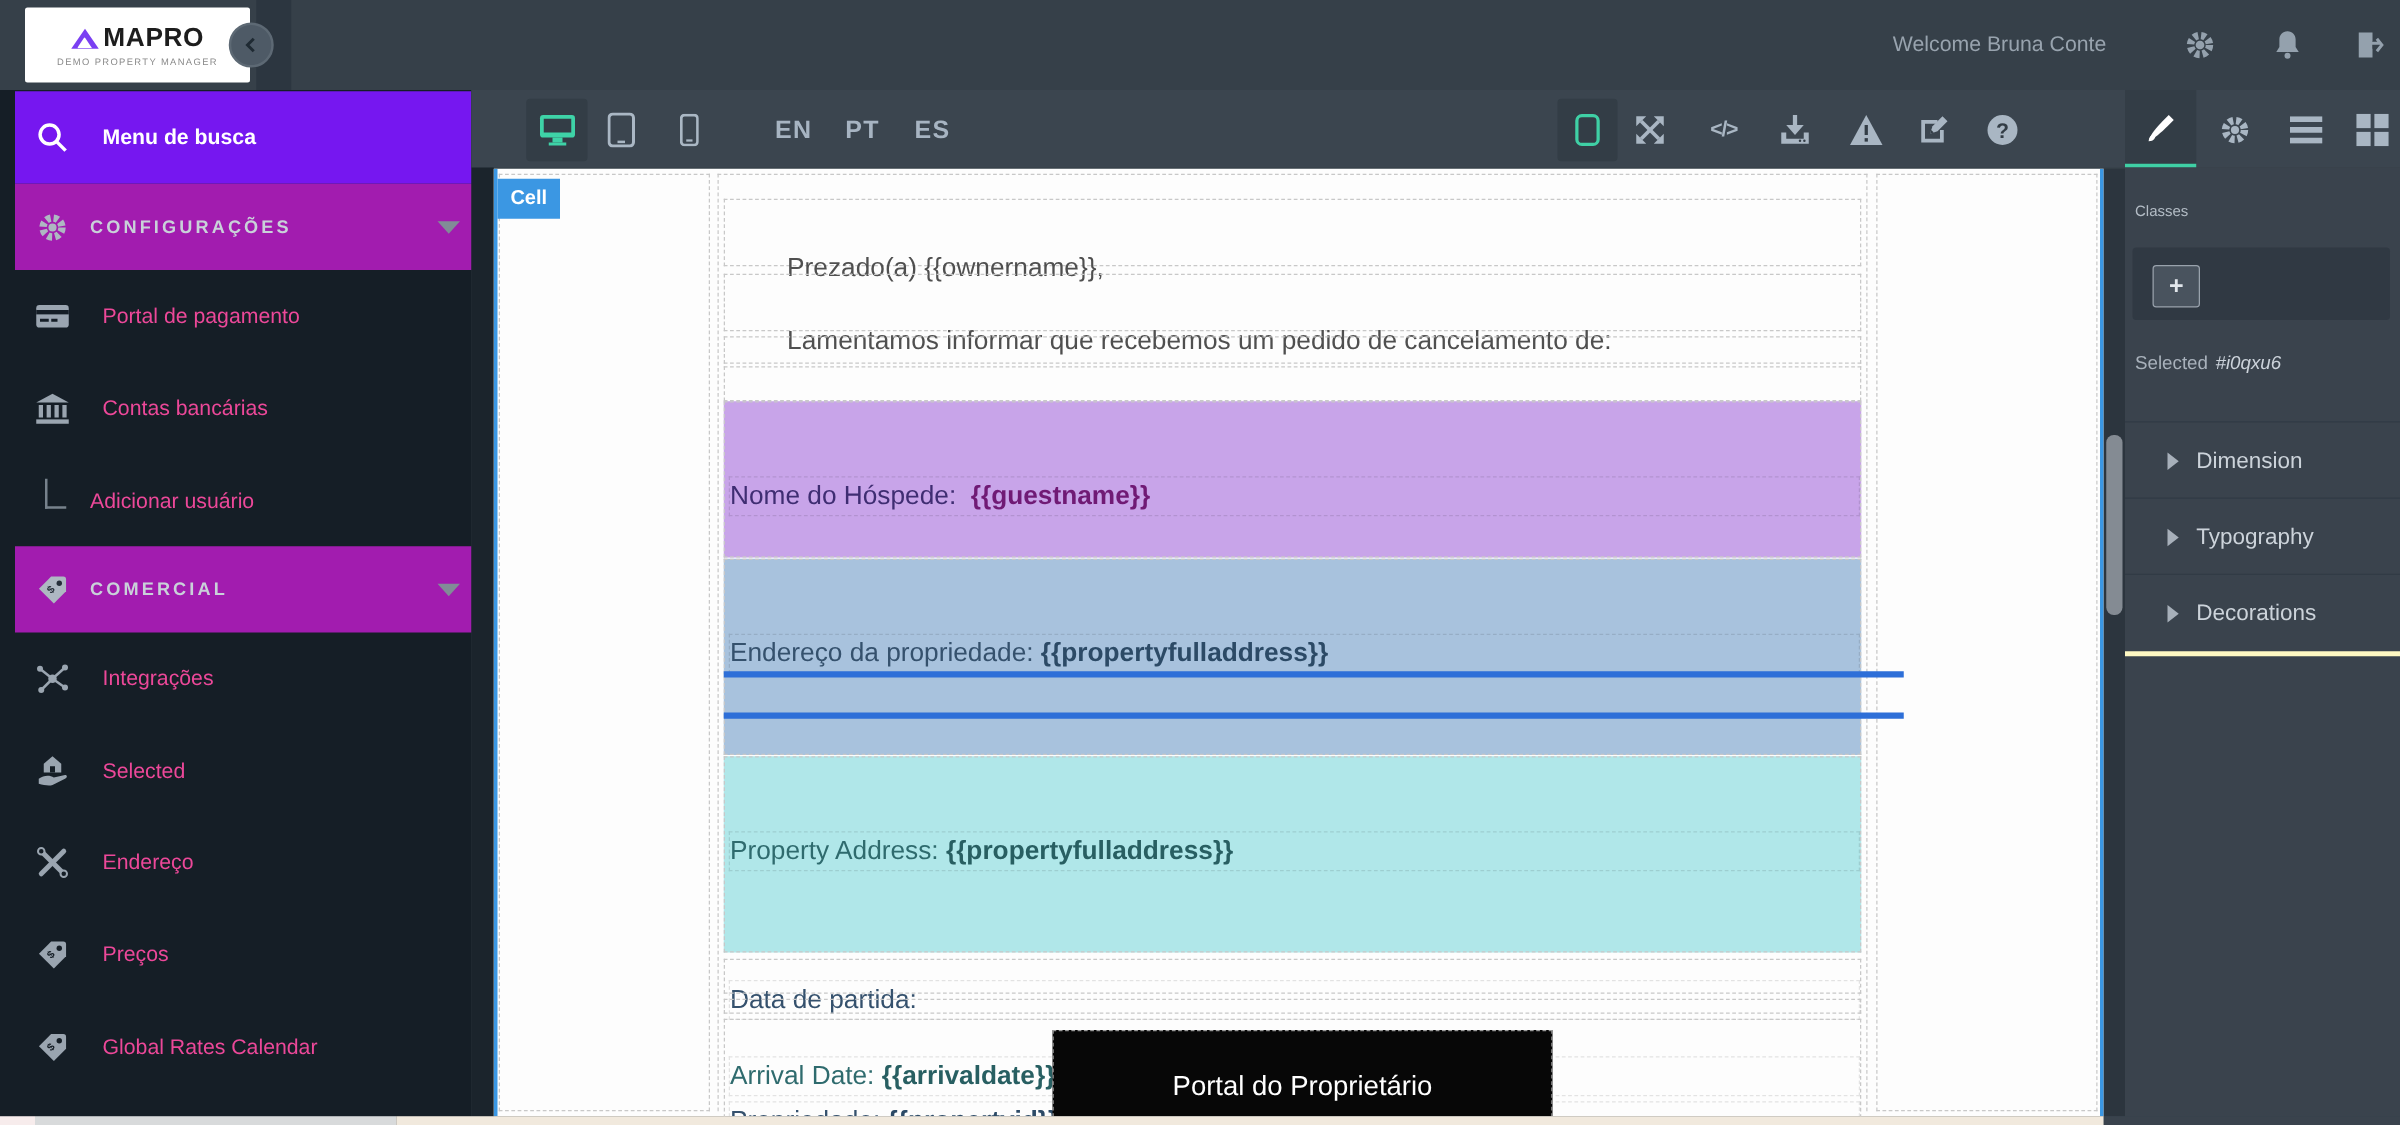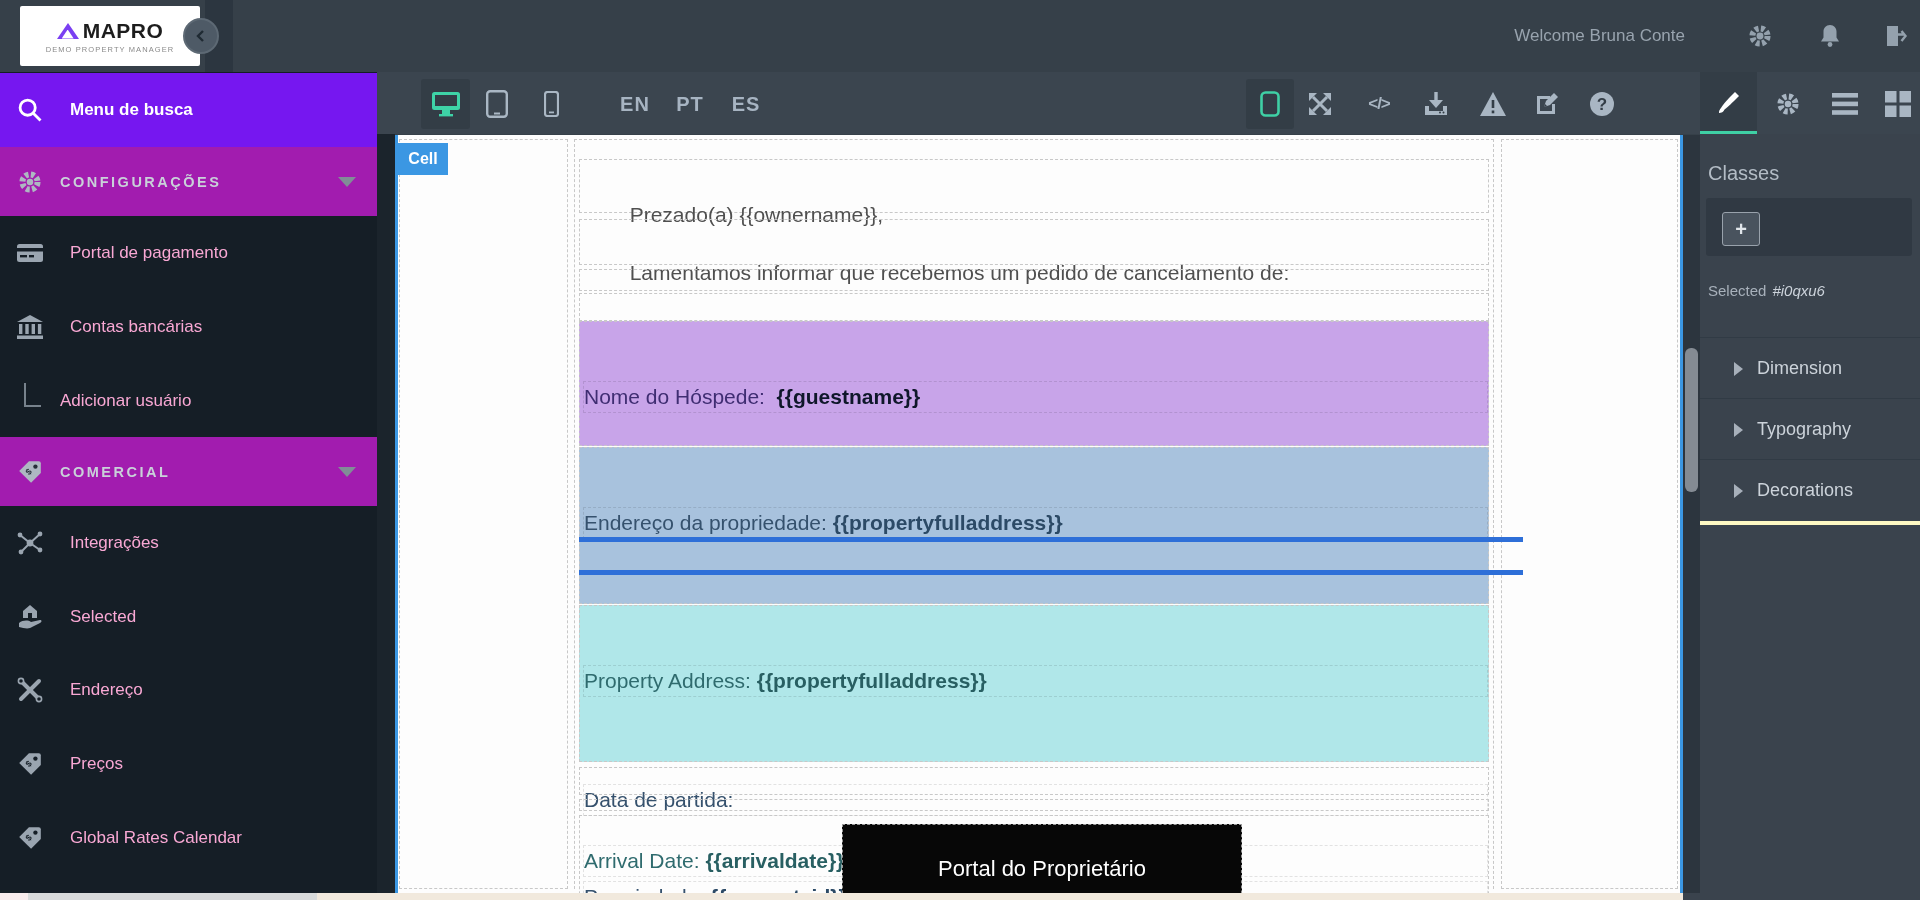--- a/index.html
+++ b/index.html
@@ -25,23 +25,23 @@
   #search-box svg{margin-left:48px;}
   #booking-input{background:transparent;border:none;outline:none;color:#c6d0d9;font-size:19px;
                  margin-left:22px;width:250px;font-family:"Liberation Sans",sans-serif;}
   #booking-input::placeholder{color:#8494a2;opacity:1;}
   #welcome{left:1470px;top:0;height:72px;width:215px;display:flex;align-items:center;justify-content:flex-end;
            color:#98a3ae;font-size:17px;}
   .hdr-icon{top:0;height:72px;width:40px;display:flex;align-items:center;justify-content:center;}
 
   
   #sidebar{left:0;top:72px;width:377px;height:821px;background:#151e26;}
-  .side-row{position:absolute;left:0;width:377px;display:flex;align-items:center;cursor:pointer;}
+  .side-row{position:absolute;left:12px;width:377px;display:flex;align-items:center;cursor:pointer;}
   .side-icon{position:absolute;left:12px;width:36px;display:flex;justify-content:center;}
-  .side-label{position:absolute;left:70px;color:#f9a8d4;font-size:17px;white-space:nowrap;}
+  .side-label{position:absolute;left:70px;color:#ec4899;font-size:17px;white-space:nowrap;}
   .section-row{background:#a21caf;}
   .section-label{left:60px;color:#c9d1d9;font-size:14.5px;font-weight:bold;letter-spacing:2.5px;}
   .chevron-down{position:absolute;left:338px;width:0;height:0;border-left:9px solid transparent;
                 border-right:9px solid transparent;border-top:10px solid #818c97;}
   #row-menu-busca{background:#7617f0;}
   #row-menu-busca .side-label{color:#ffffff;font-weight:bold;}
   .tree-corner{width:15px;height:22px;border-left:2px solid #77828c;border-bottom:2px solid #77828c;margin-top:-12px;}
 
   
   #gap-strip{left:377px;top:72px;width:18px;height:821px;background:#1b242c;}
@@ -61,36 +61,36 @@
               font-size:16px;font-weight:bold;display:flex;align-items:center;justify-content:center;}
   .dashed{border:1px dashed #c8c8c8;box-sizing:border-box;}
   #left-cell{position:absolute;left:4px;top:4px;width:169px;height:750px;}
   #right-cell{position:absolute;left:1106px;top:4px;width:177px;height:750px;}
   #main-col{position:absolute;left:179px;top:4px;width:920px;height:750px;border-left:1px dashed #c8c8c8;
             border-right:1px dashed #c8c8c8;border-top:1px dashed #c8c8c8;box-sizing:border-box;}
   .em-block{position:absolute;left:4px;width:910px;font-size:21px;line-height:30px;color:#4f4f4f;
             padding-left:3px;box-sizing:border-box;white-space:pre-wrap;}
   .em-line{white-space:pre-wrap;border:1px dashed rgba(0,0,0,0.10);margin-top:-1px;min-height:30px;box-sizing:border-box;}
   .purple-block{background:#c8a4e9;color:#3f2d72;}
-  .purple-block b{color:#0f172a;}
+  .purple-block b{color:#701a75;}
   .blue-block{background:#a8c2dd;color:#35516d;}
   .blue-block b{color:#2c4a66;}
   .teal-block{background:#b0e7e9;color:#2f6b6e;}
   .teal-block b{color:#285f62;}
   .blue-hr{position:absolute;left:4px;width:944px;height:5px;background:#2e6fd8;}
   #owner-btn{position:absolute;left:262px;top:8px;width:400px;height:90px;background:#070707;
              border:1px dashed #9a9a9a;box-sizing:border-box;display:flex;align-items:center;justify-content:center;
              color:#ffffff;font-size:22px;}
   
   #v-scroll-track{left:1683px;top:135px;width:17px;height:758px;background:#2c353e;}
   #v-scroll-thumb{left:1685px;top:348px;width:13px;height:144px;background:#848b93;border-radius:6px;}
 
   
   #right-panel{left:1700px;top:134px;width:220px;height:759px;background:#3a434d;}
-  #classes-label{position:absolute;left:8px;top:28px;color:#b3bcc5;font-size:20px;}
+  #classes-label{position:absolute;left:8px;top:28px;color:#b3bcc5;font-size:12px;}
   #classes-box{position:absolute;left:6px;top:64px;width:206px;height:58px;background:#303943;border-radius:3px;}
   #add-class-btn{position:absolute;left:16px;top:14px;width:36px;height:32px;background:#49535e;
                  border:1px solid #99a2ac;border-radius:3px;color:#e0e5ea;font-size:20px;font-weight:bold;
                  display:flex;align-items:center;justify-content:center;cursor:pointer;}
   #selected-row{position:absolute;left:8px;top:148px;font-size:15px;color:#a8b1bb;}
   #selected-row i{color:#ccd3db;margin-left:6px;}
   .acc-row{position:absolute;left:0;width:220px;height:61px;border-top:1px solid #313b45;
            display:flex;align-items:center;cursor:pointer;}
   .acc-caret{position:absolute;left:34px;width:0;height:0;border-top:7px solid transparent;
              border-bottom:7px solid transparent;border-left:9px solid #a7b0ba;}

